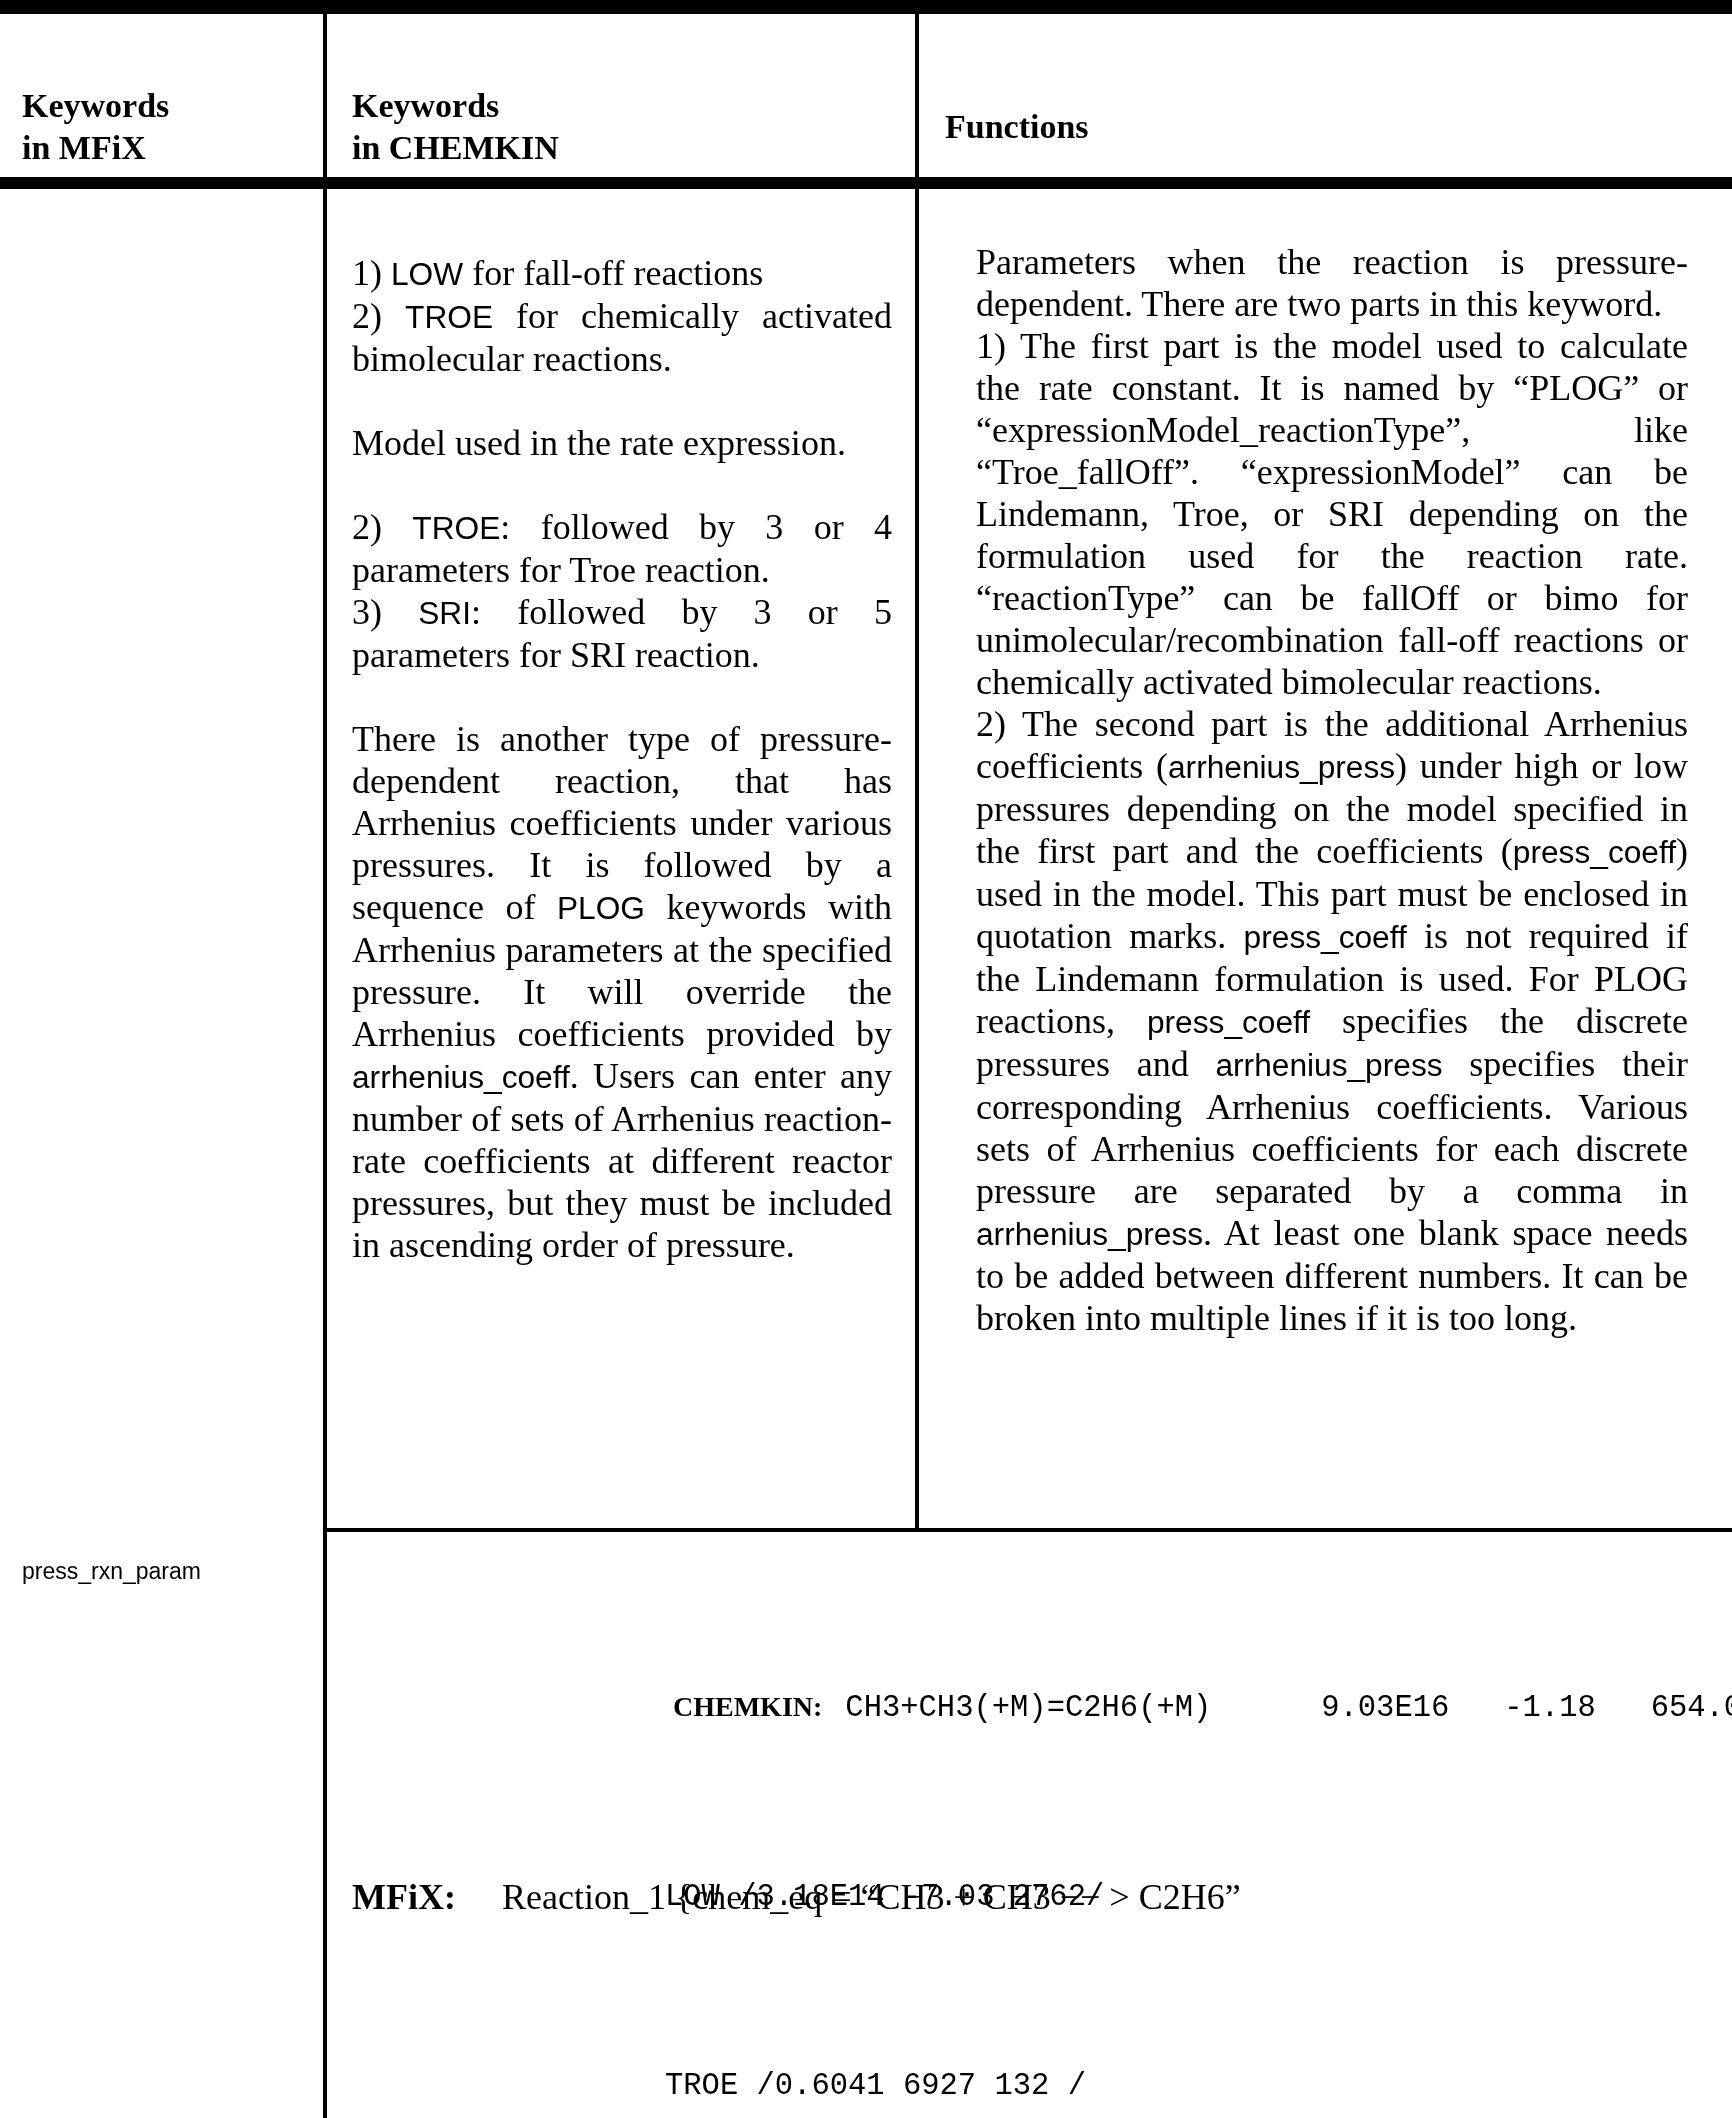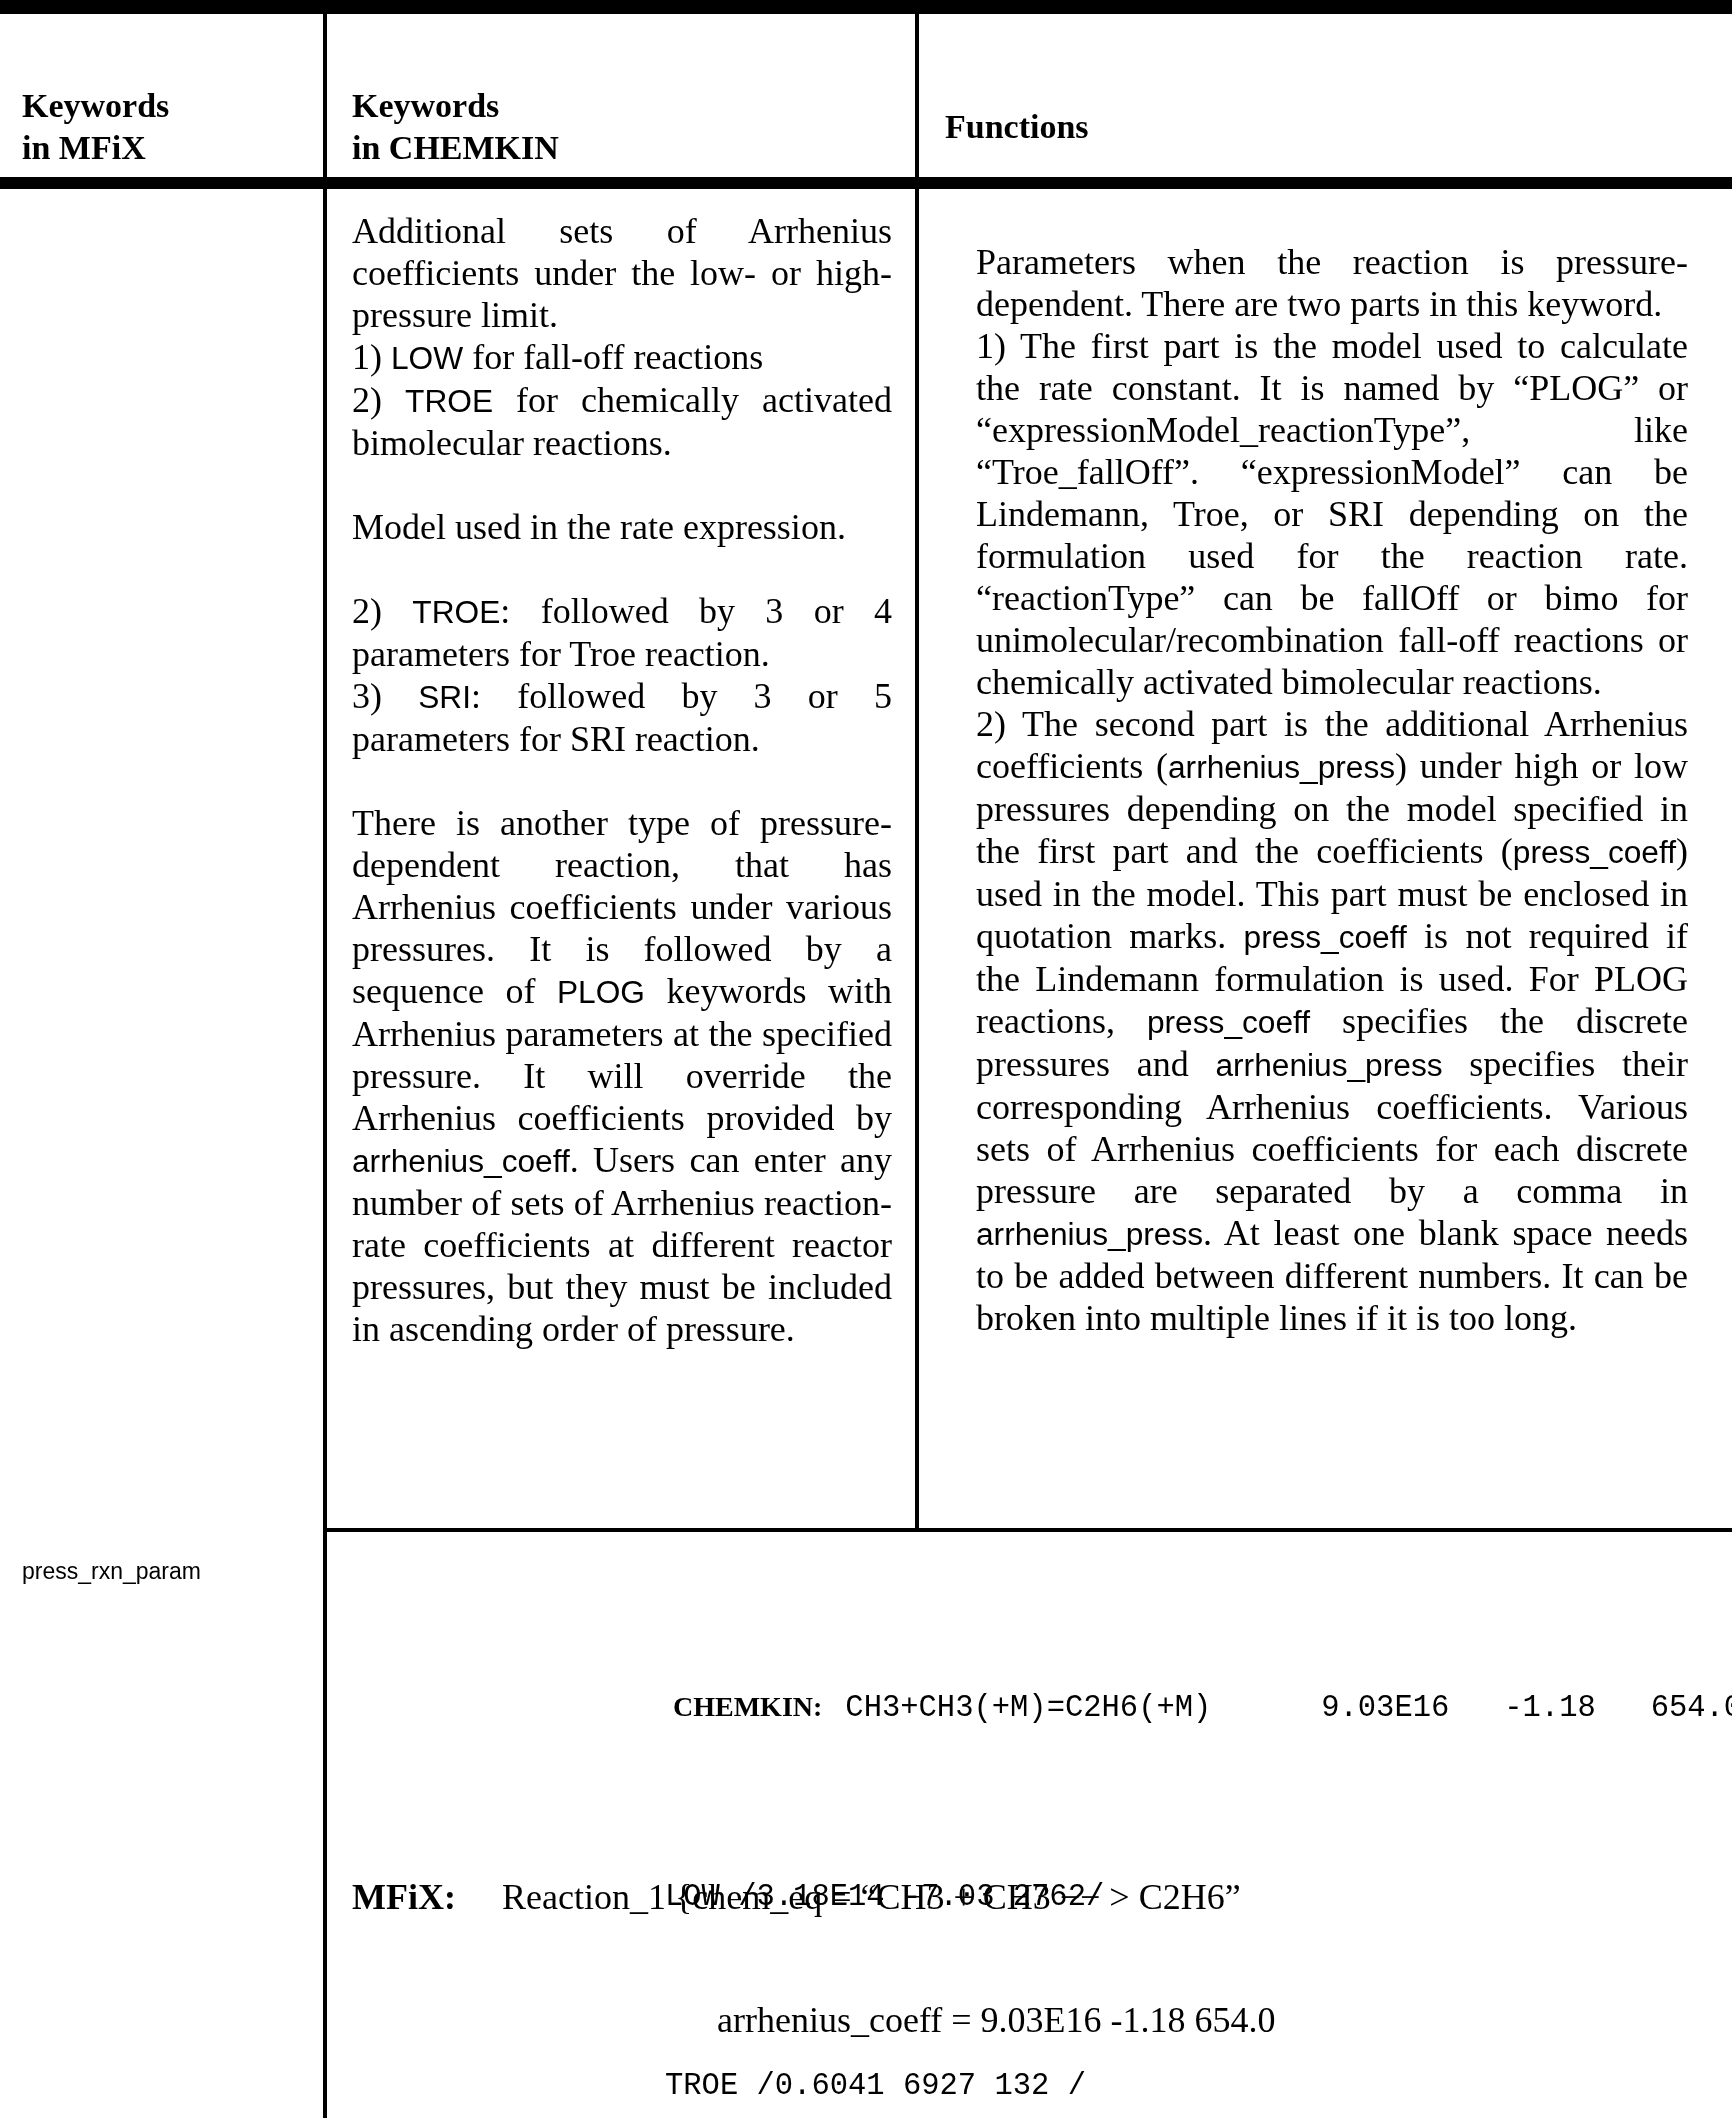--- a/index.html
+++ b/index.html
@@ -66,41 +66,40 @@
 
   <div class="hdr hdr-col1">Keywords
 in MFiX</div>
   <div class="hdr hdr-col2">Keywords
 in CHEMKIN</div>
   <div class="hdr hdr-col3">Functions</div>
 
   <div class="keyword-col1">press_rxn_param</div>
 
   <div class="bodytext col2-text">
-      <div class="para"><span>Additional sets of Arrhenius coefficients under the low- or high-pressure limit.</span><br><span>1) </span><span class="tt">LOW</span><span> for fall-off reactions</span><br><span>2) </span><span class="tt">TROE</span><span> for chemically activated bimolecular reactions.</span></div>
+      <div class="para"><br><span>1) </span><span class="tt">LOW</span><span> for fall-off reactions</span><br><span>2) </span><span class="tt">TROE</span><span> for chemically activated bimolecular reactions.</span></div>
       <div class="para"><span>Model used in the rate expression.</span><br><br><span>2) </span><span class="tt">TROE</span><span>: followed by 3 or 4 parameters for Troe reaction.</span><br><span>3) </span><span class="tt">SRI</span><span>: followed by 3 or 5 parameters for SRI reaction.</span></div>
       <div class="para"><span>There is another type of pressure-dependent reaction, that has Arrhenius coefficients under various pressures.  It is followed by a sequence of </span><span class="tt">PLOG</span><span> keywords with Arrhenius parameters at the specified pressure.  It will override the Arrhenius coefficients provided by </span><span class="tt">arrhenius_coeff</span><span>.  Users can enter any number of sets of Arrhenius reaction-rate coefficients at different reactor pressures, but they must be included in ascending order of pressure.</span></div>
     </div>
 
   <div class="bodytext col3-text">
       <div class="para"><span>Parameters when the reaction is pressure-dependent.  There are two parts in this keyword.</span><br><span>1) The first part is the model used to calculate the rate constant.  It is named by “PLOG” or “expressionModel_reactionType”, like “Troe_fallOff”. “expressionModel” can be Lindemann, Troe, or SRI depending on the formulation used for the reaction rate.  “reactionType” can be fallOff or bimo for unimolecular/recombination fall-off reactions or chemically activated bimolecular reactions.</span><br><span>2) The second part is the additional Arrhenius coefficients (</span><span class="tt">arrhenius_press</span><span>) under high or low pressures depending on the model specified in the first part and the coefficients (</span><span class="tt">press_coeff</span><span>) used in the model.  This part must be enclosed in quotation marks. </span><span class="tt">press_coeff</span><span> is not required if the Lindemann formulation is used.  For PLOG reactions, </span><span class="tt">press_coeff</span><span> specifies the discrete pressures and </span><span class="tt">arrhenius_press</span><span> specifies their corresponding Arrhenius coefficients.   Various sets of Arrhenius coefficients for each discrete pressure are separated by a comma in </span><span class="tt">arrhenius_press</span><span>.  At least one blank space needs to be added between different numbers. It can be broken into multiple lines if it is too long.</span></div>
     </div>
 
   <div class="example">
 
     <div class="chemkin-block">
       <div class="xline"><span class="exlabel">CHEMKIN:</span><span class="code1">CH3+CH3(+M)=C2H6(+M)      9.03E16   -1.18   654.0</span></div>
       <div class="xline">LOW /3.18E14 -7.03 2762/</div>
       <div class="xline">TROE /0.6041 6927 132 /</div>
       
     </div>
 
     <div class="mfix-block">
       <div class="xline"><span class="exlabel">MFiX:</span><span class="firsttext">Reaction_1 {chem_eq = “CH3 + CH3 −− &gt; C2H6”</span></div>
-      <div class="xline">arrhenius_coeff = 9.03E16 -1.18 654.0</div>
       
       
       
       
       
       
       
       
       
       

